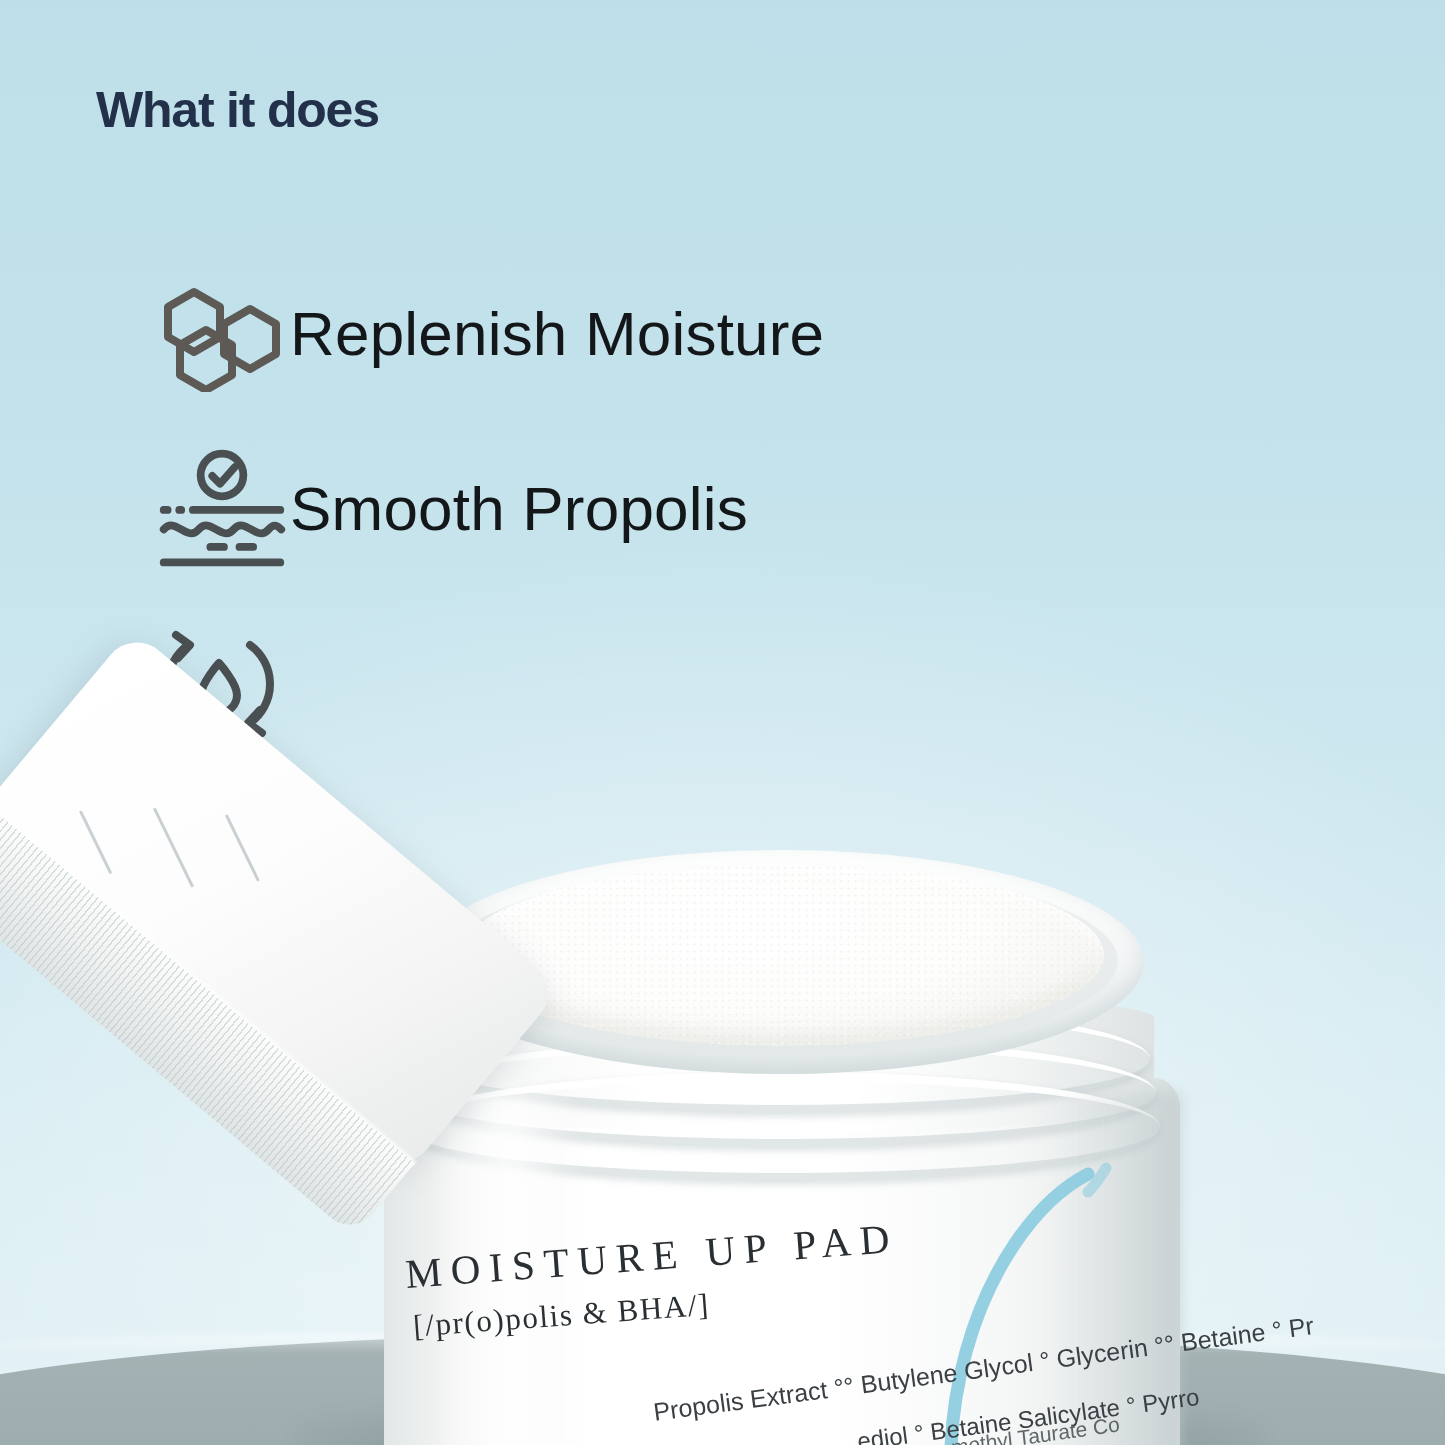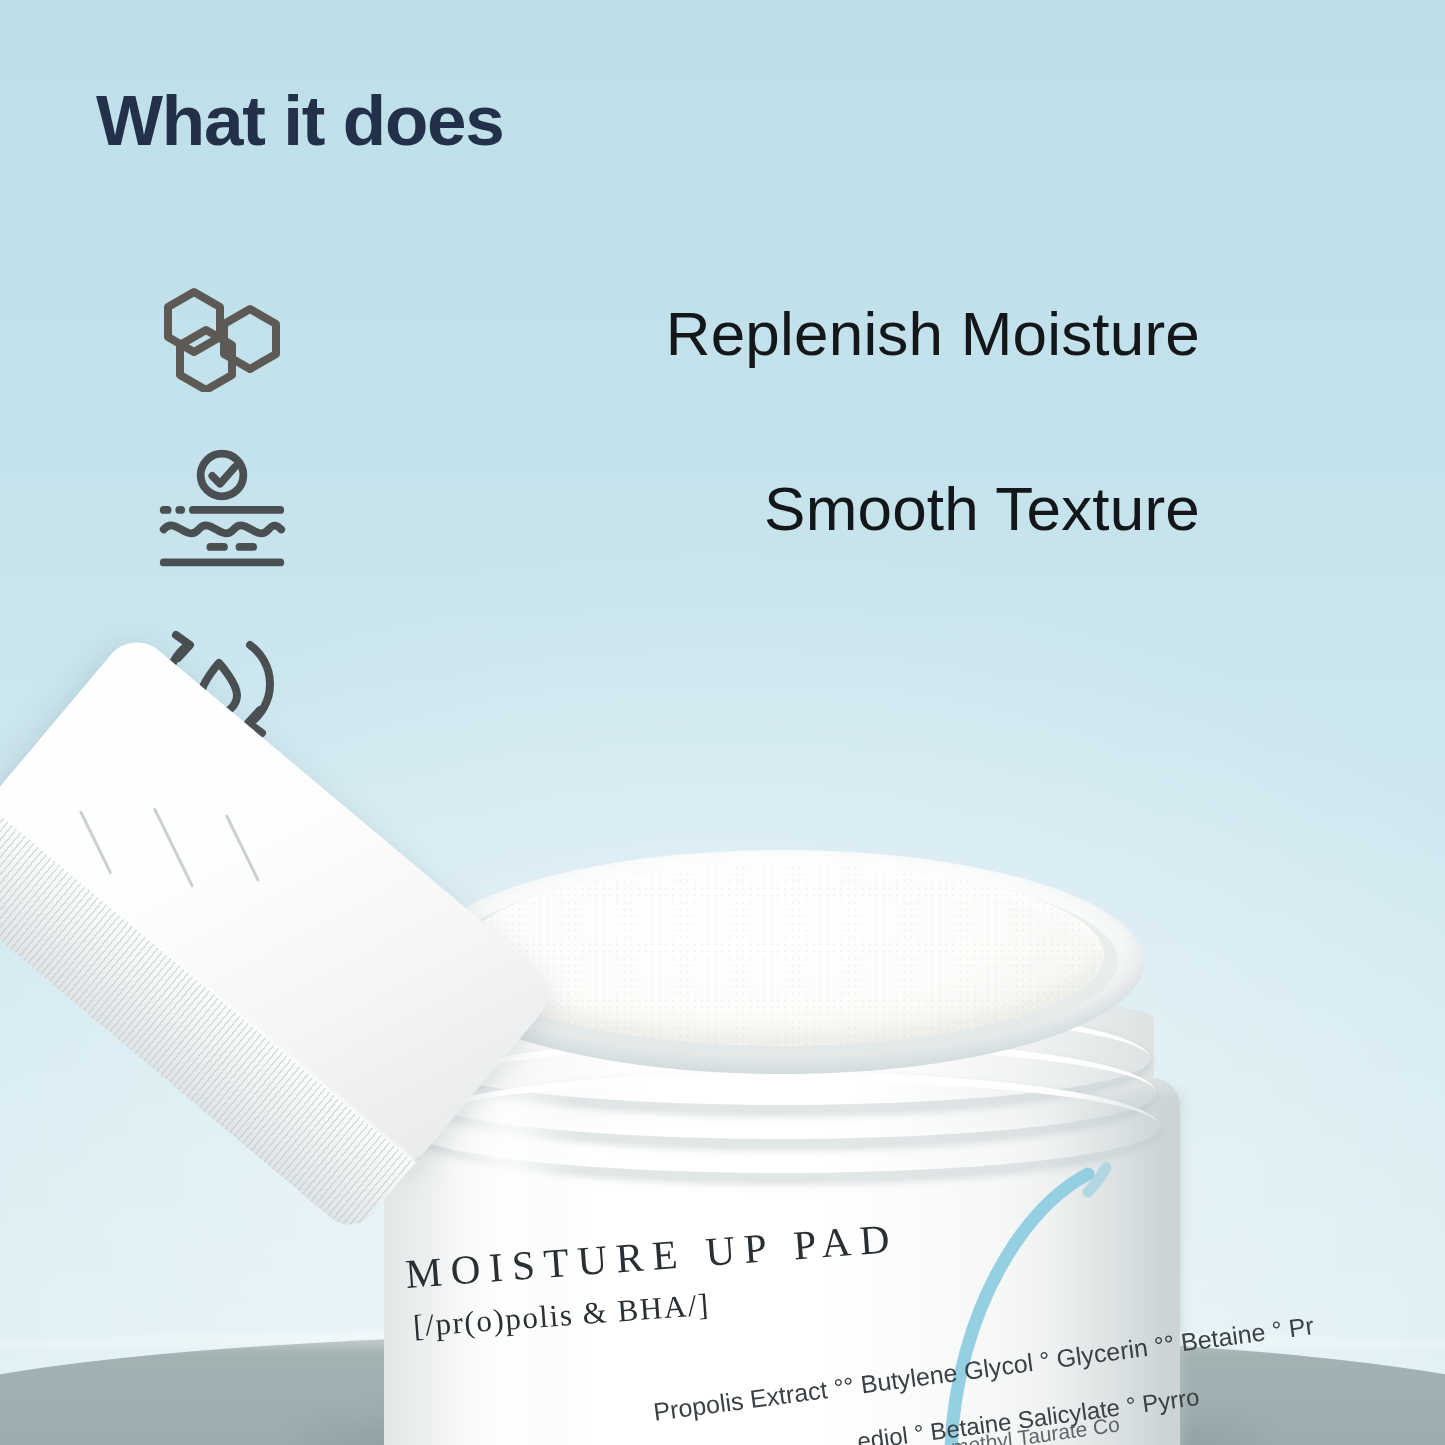--- a/index.html
+++ b/index.html
@@ -59,40 +59,39 @@
     background: linear-gradient(180deg, rgba(255,255,255,0.55), rgba(255,255,255,0));
     border-radius: 50% 50% 0 0 / 24px 24px 0 0;
     filter: blur(3px);
   }
 
   
   .headline {
     position: absolute;
     left: 96px;
     top: 84px;
-    font-size: 71px;
+    font-size: 50px;
     font-weight: 700;
     letter-spacing: -1.2px;
     color: #22304a;
     line-height: 1.04;
     white-space: nowrap;
   }
 
   
   .features {
     position: absolute;
     left: 140px;
     top: 246px;
     width: 1060px;
   }
   .feature-row {
     display: flex;
     align-items: center;
     height: 175px;
-    justify-content: space-between;
   }
   .feature-icon {
     width: 150px;
     min-width: 150px;
     height: 120px;
     display: flex;
     align-items: center;
     justify-content: flex-start;
     padding-left: 14px;
     box-sizing: border-box;
@@ -398,21 +397,21 @@
             <path d="M10 62 L14 62"></path>
             <path d="M26 62 L28 62"></path>
             <path d="M40 62 L130 62"></path>
             <path d="M10 82 C22 68, 34 96, 46 82 C58 68, 70 96, 82 82 C94 68, 106 96, 118 82 C124 75, 128 79, 131 82"></path>
             <path d="M58 100 L72 100"></path>
             <path d="M88 100 L102 100"></path>
             <path d="M10 116 L130 116"></path>
           </g>
         </svg>
       </div>
-      <div class="feature-label">Smooth Texture</div>
+      <div class="feature-label">Smooth Propolis</div>
     </div>
 
     <div class="feature-row">
       <div class="feature-icon">
         <svg width="130" height="130" viewBox="0 0 130 130" fill="none">
           <g stroke="#4a4f52" stroke-width="8" stroke-linecap="round" stroke-linejoin="round" fill="none">
             <path d="M96 26 A48 48 0 0 1 96 104"></path>
             <path d="M34 104 A48 48 0 0 1 34 26"></path>
             <path d="M22 16 L36 26 L24 39"></path>
             <path d="M108 114 L94 104 L106 91"></path>

